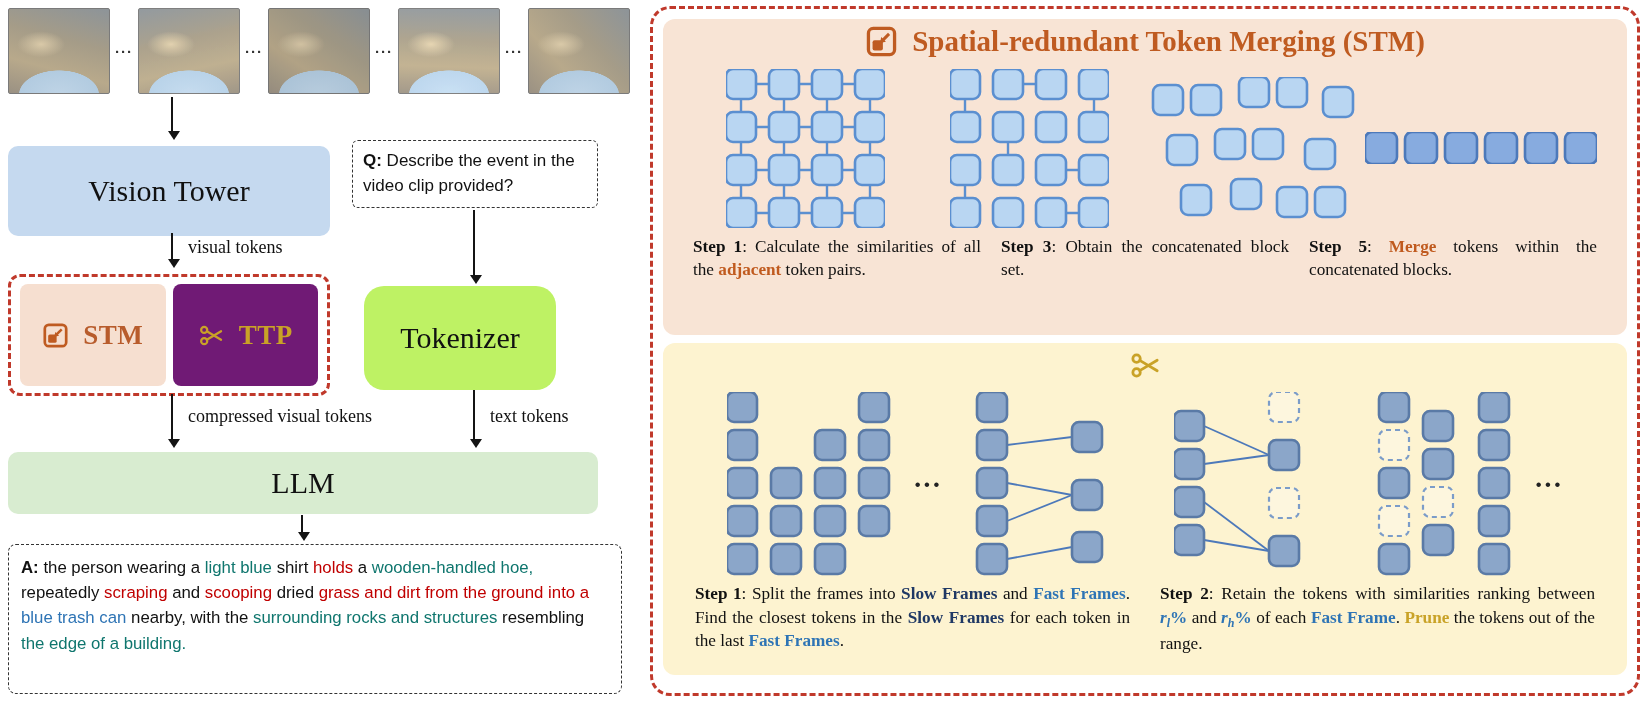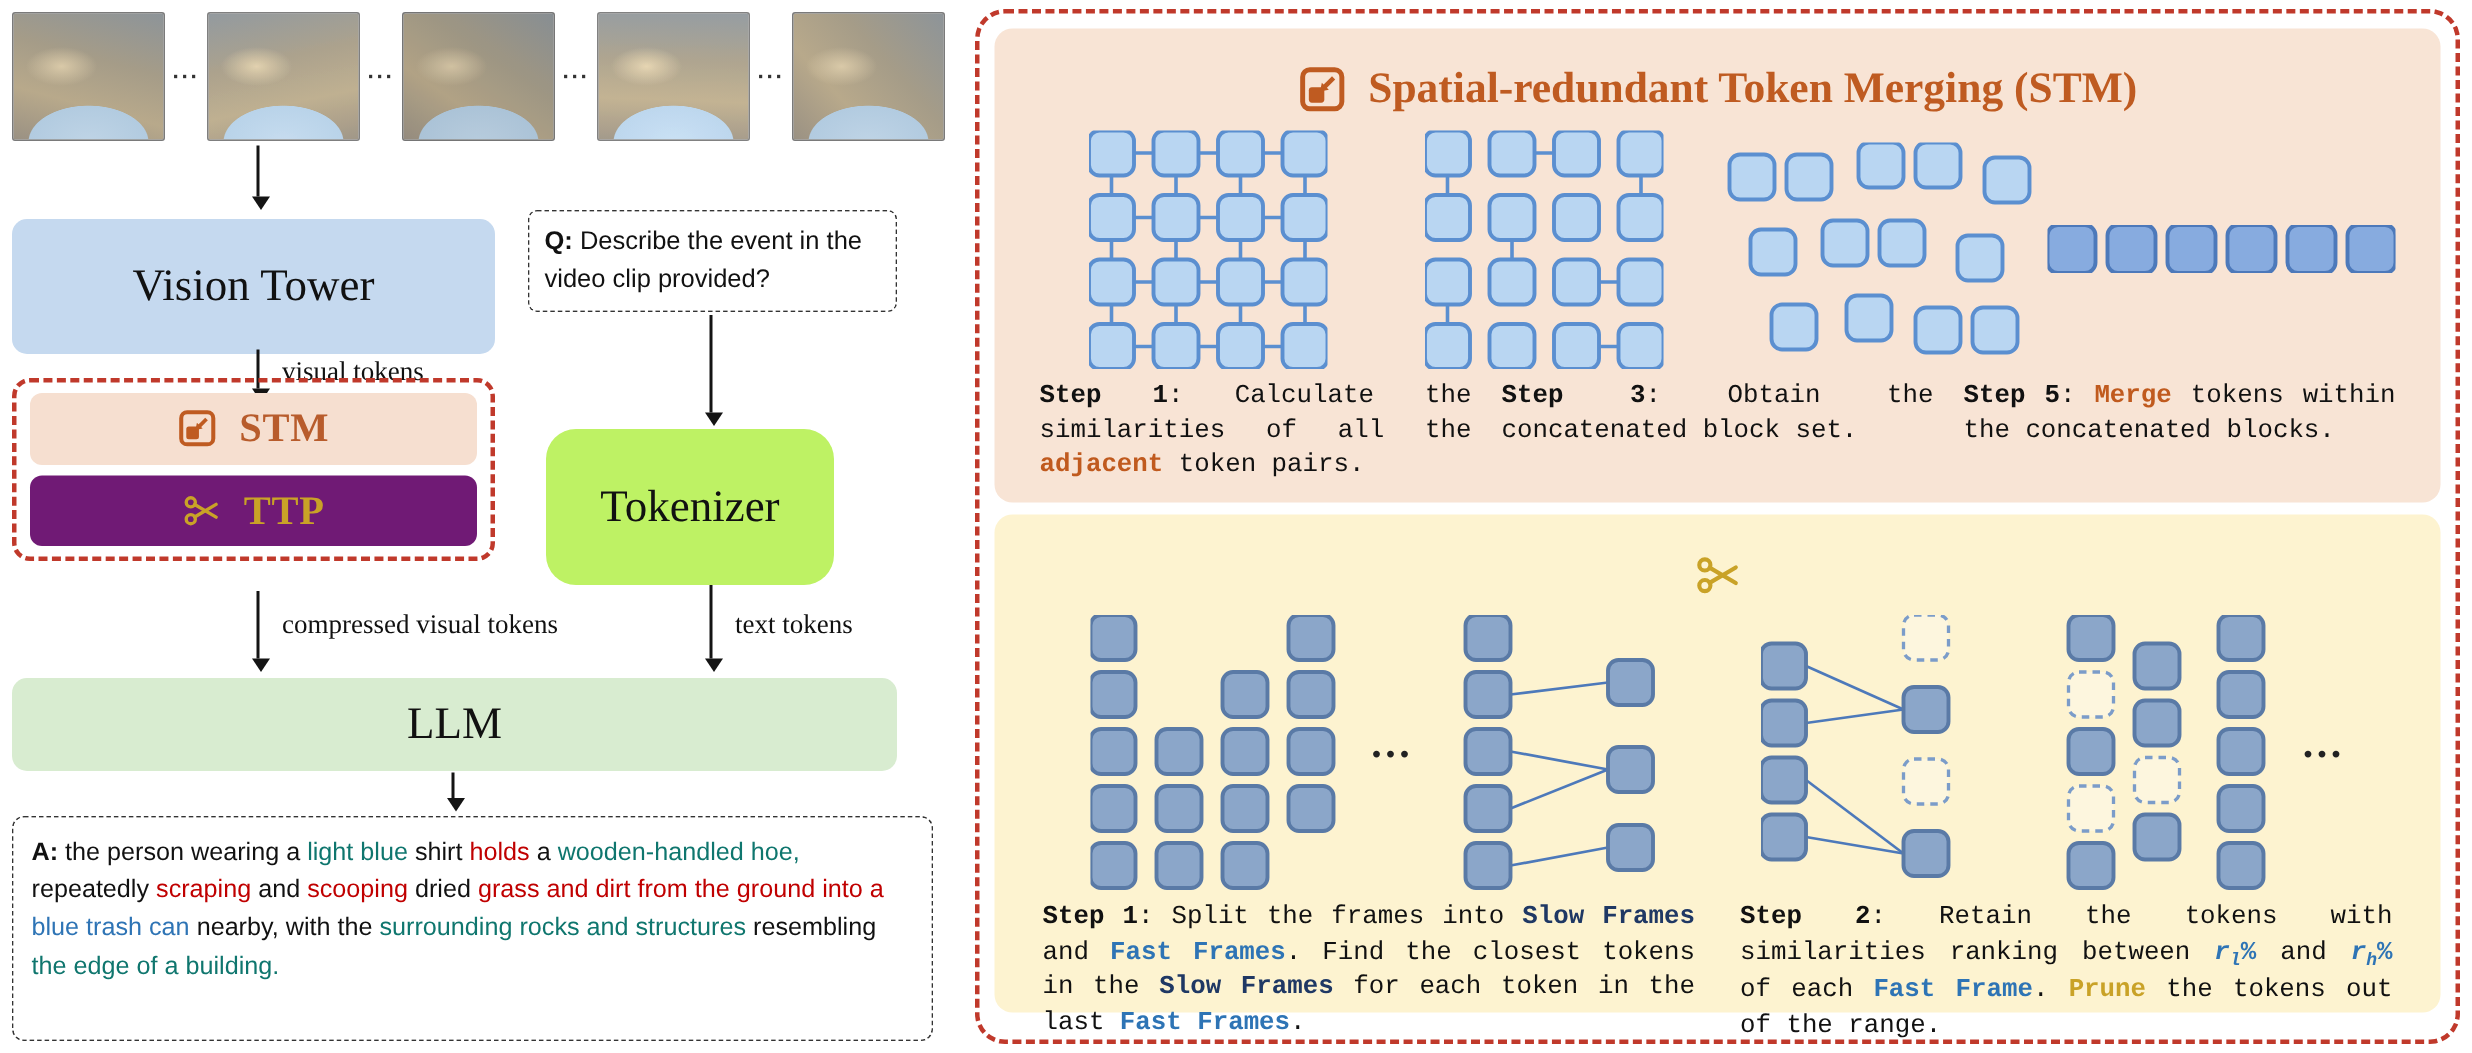--- a/index.html
+++ b/index.html
@@ -24,53 +24,53 @@
   .boxlabel{font-family:"Liberation Serif",serif;font-size:30px}
   .vision{left:8px;top:146px;width:322px;height:90px;background:#c5d9ef;border-radius:10px}
   .tokenizer{left:364px;top:286px;width:192px;height:104px;background:#bef264;border-radius:20px}
   .llm{left:8px;top:452px;width:590px;height:62px;background:#d8ecd0;border-radius:10px}
 
   .qbox{position:absolute;left:352px;top:140px;width:246px;height:68px;border:1.8px dashed #333;
         border-radius:6px;box-sizing:border-box;padding:8px 10px;font-size:17px;line-height:1.45}
   .abox{position:absolute;left:8px;top:544px;width:614px;height:150px;border:1.8px dashed #333;
         border-radius:8px;box-sizing:border-box;padding:10px 12px;font-size:16.8px;line-height:1.5}
 
-  .module{position:absolute;left:8px;top:252px;width:322px;height:122px;border:3px dashed #c0392b;
-          border-radius:12px;box-sizing:border-box;padding:7px 9px;display:flex;flex-direction:column;gap:7px}
+  .module{position:absolute;left:8px;top:274px;width:322px;height:122px;border:3px dashed #c0392b;
+          border-radius:12px;box-sizing:border-box;padding:7px 9px;display:flex;flex-direction:row;gap:7px}
   .mrow{flex:1;border-radius:8px;display:flex;align-items:center;justify-content:center;gap:14px}
   .mrow.stm{background:#f6dfd0}
   .mrow.ttp{background:#701a75}
   .mlabel{font-family:"Liberation Serif",serif;font-weight:700;font-size:27px;letter-spacing:.5px}
   .mlabel.stm{color:#b85c2c}
   .mlabel.ttp{color:#c9a227}
 
   .varrow{position:absolute;width:0;border-left:2.6px solid #141414}
   .varrow::after{content:"";position:absolute;left:-4.9px;bottom:-9px;width:0;height:0;
                  border:6.2px solid transparent;border-bottom:none;border-top:9.5px solid #141414}
   .flow-label{position:absolute;font-family:"Liberation Serif",serif;font-size:18px;white-space:nowrap}
 
   
   .rightbox{position:absolute;left:650px;top:6px;width:990px;height:690px;border:3px dashed #c0392b;
             border-radius:20px;box-sizing:border-box;padding:10px}
   .panel{border-radius:12px;box-sizing:border-box;padding:6px 14px}
   .panel.stm{background:#f8e4d5;height:316px;margin-bottom:8px}
   .panel.ttp{background:#fdf3d0;height:332px}
-  .ptitle{display:flex;align-items:flex-end;justify-content:center;gap:14px;margin-top:18px}
+  .ptitle{display:flex;align-items:flex-end;justify-content:center;gap:14px;margin-top:0}
   .ptitle h2{margin:0;font-family:"Liberation Serif",serif;font-weight:700;font-size:29px}
   .panel.stm .ptitle h2{color:#bf5b21}
   .panel.ttp .ptitle h2{color:#c9a227}
 
   .drow{display:flex;align-items:center;justify-content:space-between;padding:8px 16px 4px}
   .diagram{flex:1;display:flex;align-items:center;justify-content:center;height:164px}
   .drow.wide{justify-content:space-around;padding:6px 8px 2px}
   .drow.wide .diagram{height:192px}
 
   .crow{display:flex;gap:20px;padding:2px 16px 8px}
   .crow.wide{gap:30px;padding:0 18px 8px}
-  .caption{flex:1;margin:0;font-family:Liberation Mono, monospace;font-size:17.2px;line-height:1.33;
+  .caption{flex:1;margin:0;font-family:Liberation Serif, serif;font-size:17.2px;line-height:1.33;
            text-align:justify}
   .crow.wide .caption{line-height:1.38}
 
   
   .tok{fill:#b9d6f2;stroke:#5b8fd0;stroke-width:2.6}
   .tok.slate{fill:#8ba6c9;stroke:#5a7aa6}
   .tok.merged{fill:#87abdf;stroke:#4d79ba}
   .tok.ghost{fill:rgba(255,255,255,.3);stroke:#7b9cc9;stroke-width:2.2;stroke-dasharray:5 4}
   .edge{stroke:#5b8fd0;stroke-width:2.4}
   .panel.ttp .edge{stroke:#4d79ba;stroke-width:1.8}

